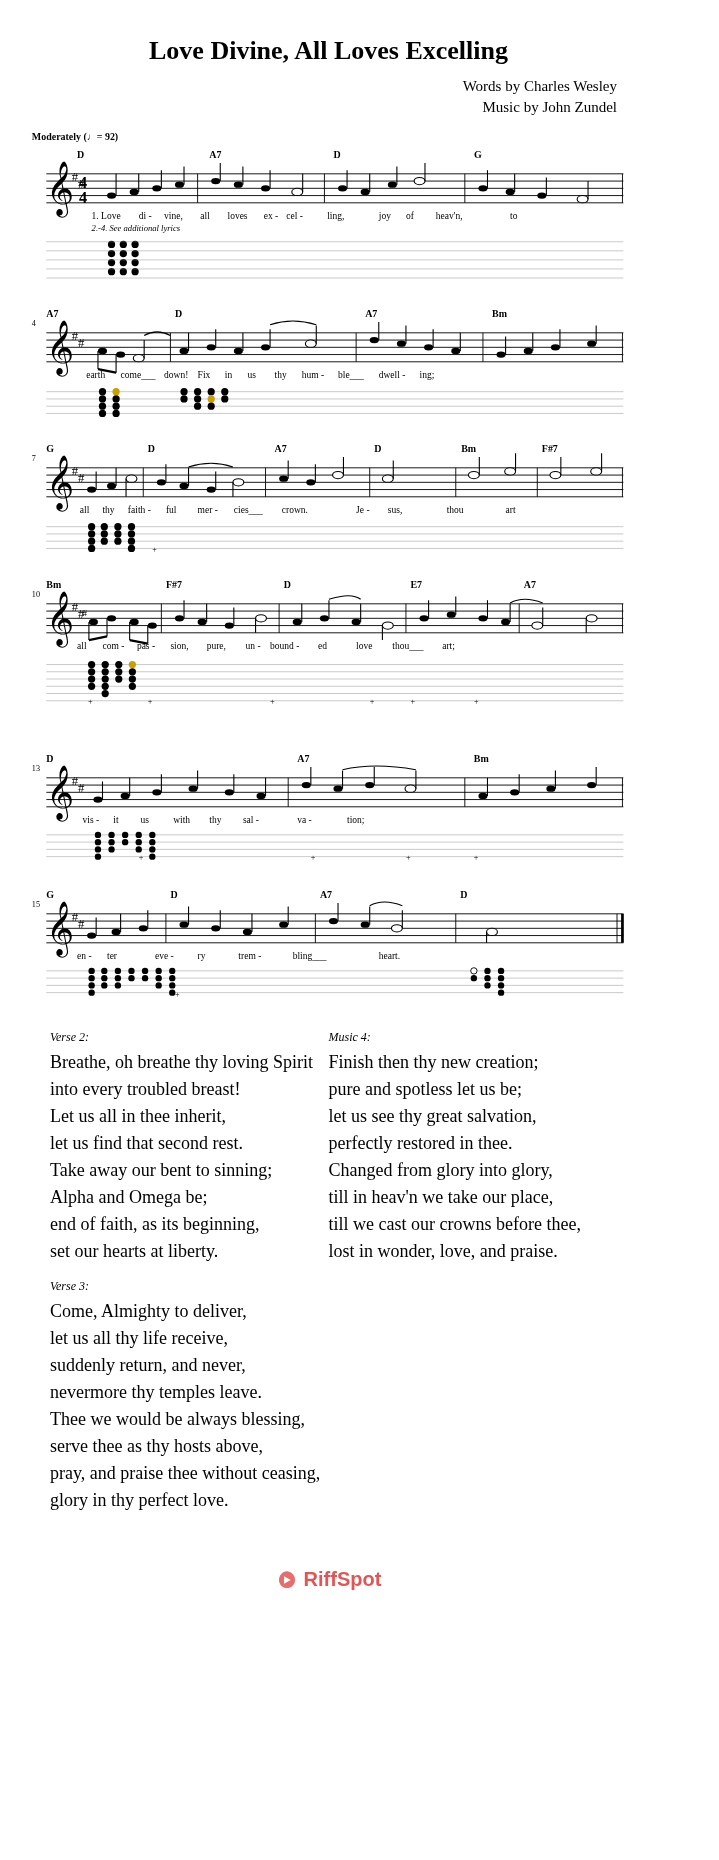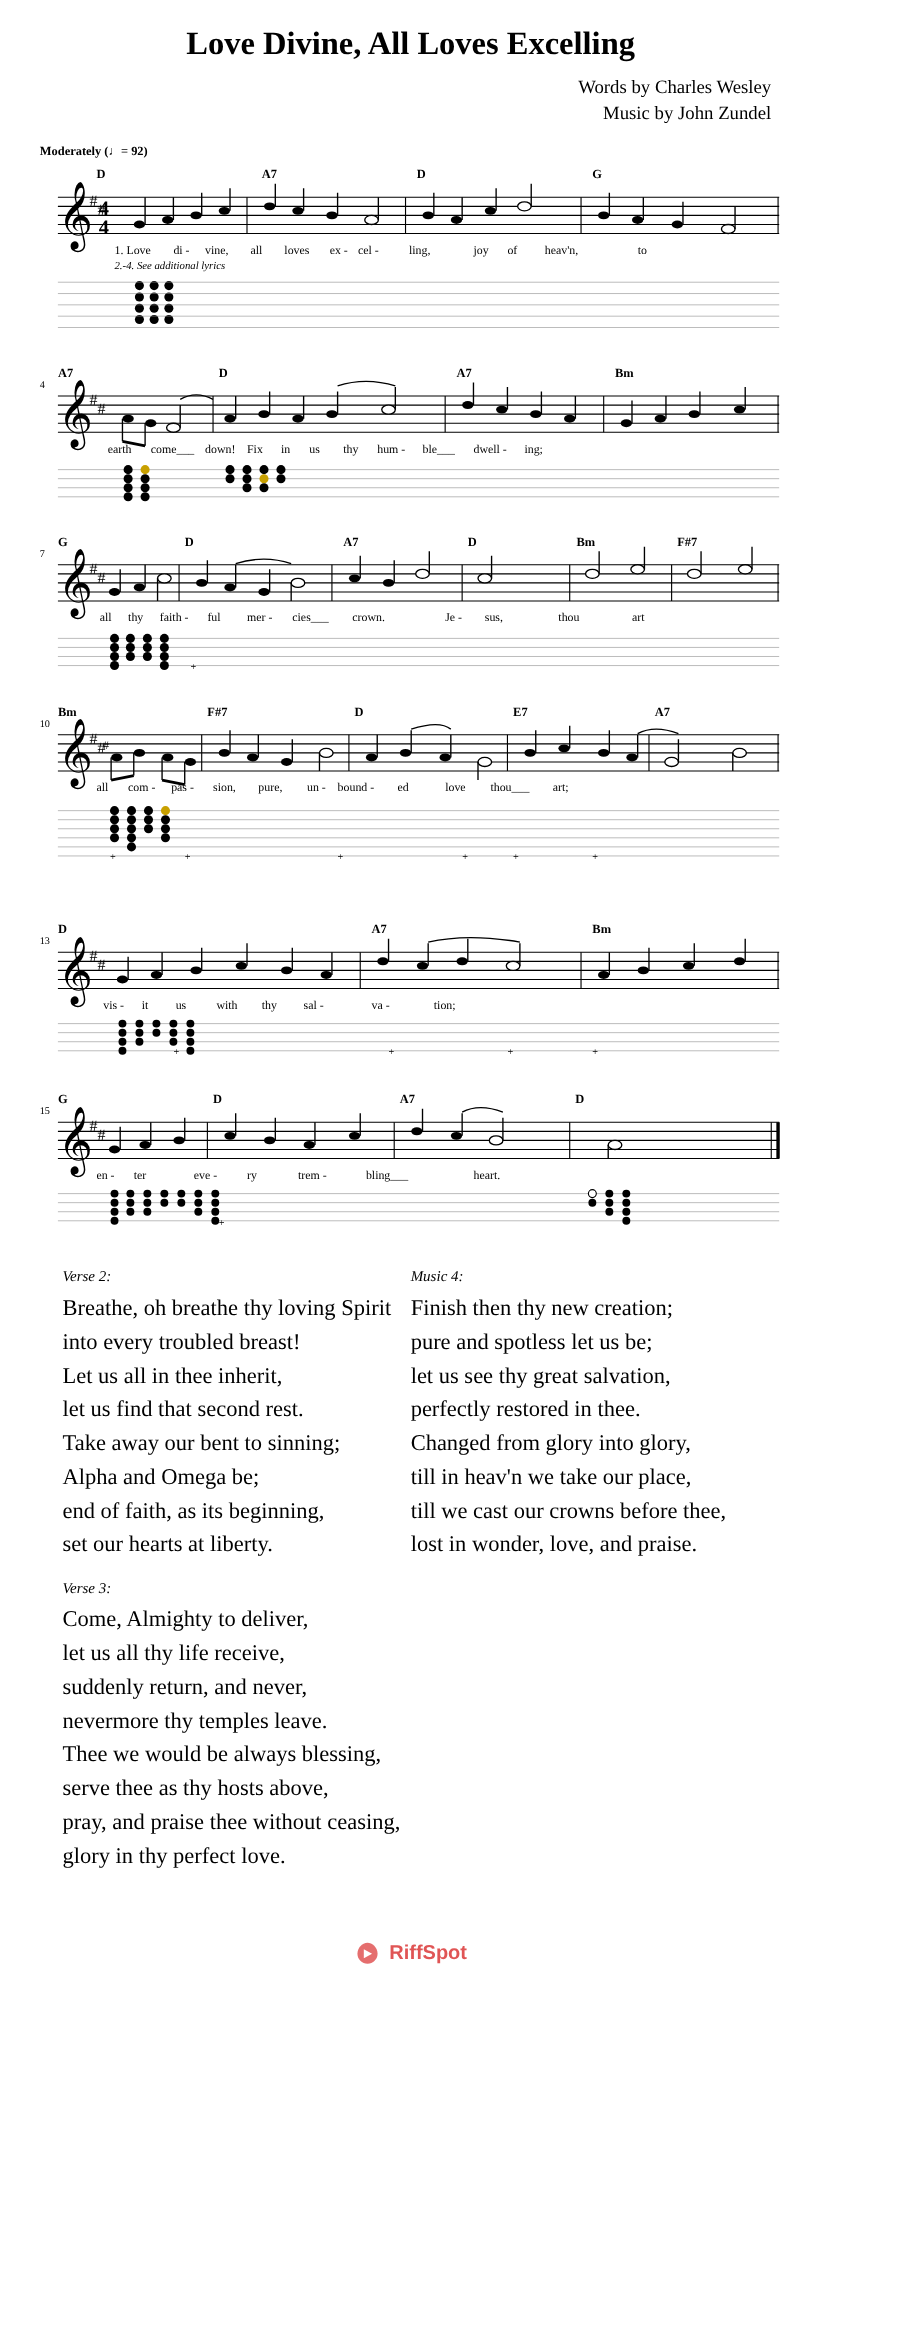--- a/index.html
+++ b/index.html
@@ -7,21 +7,21 @@
       background: #fff;
       font-family: 'Times New Roman', Times, serif;
       width: 719px;
       min-height: 1860px;
       position: relative;
       overflow-x: hidden;
     }
 
     .page-container {
       width: 657px;
-      padding: 20px 30px 40px 30px;
+      padding: 36px 30px 40px 30px;
     }
 
     .title {
       text-align: center;
       font-size: 26px;
       font-weight: bold;
       margin-bottom: 10px;
       font-family: 'Times New Roman', Times, serif;
     }
 
@@ -75,21 +75,21 @@
     .footer {
       text-align: center;
       margin-top: 20px;
       padding: 10px;
     }
 
     .riffspot-logo {
       display: inline-flex;
       align-items: center;
       gap: 6px;
-      font-size: 16px;
+      font-size: 20px;
       font-weight: bold;
       color: #e05555;
       font-family: Arial, sans-serif;
     }
 
     .riffspot-icon {
       width: 22px;
       height: 22px;
     }
 

